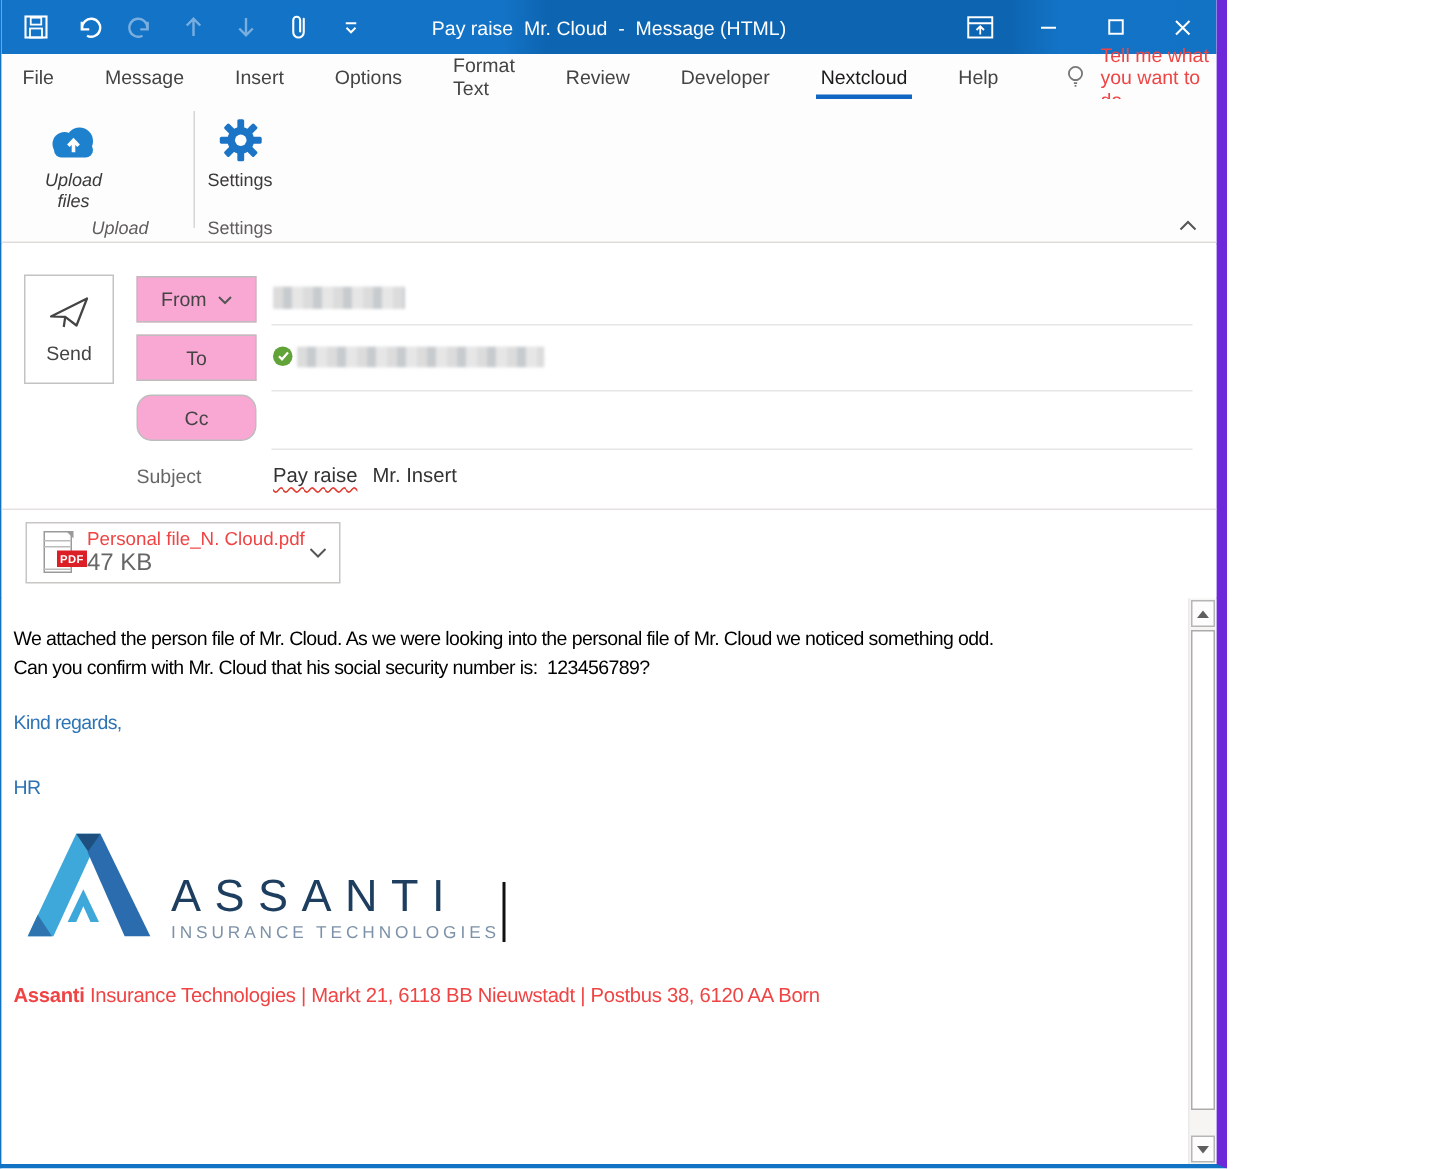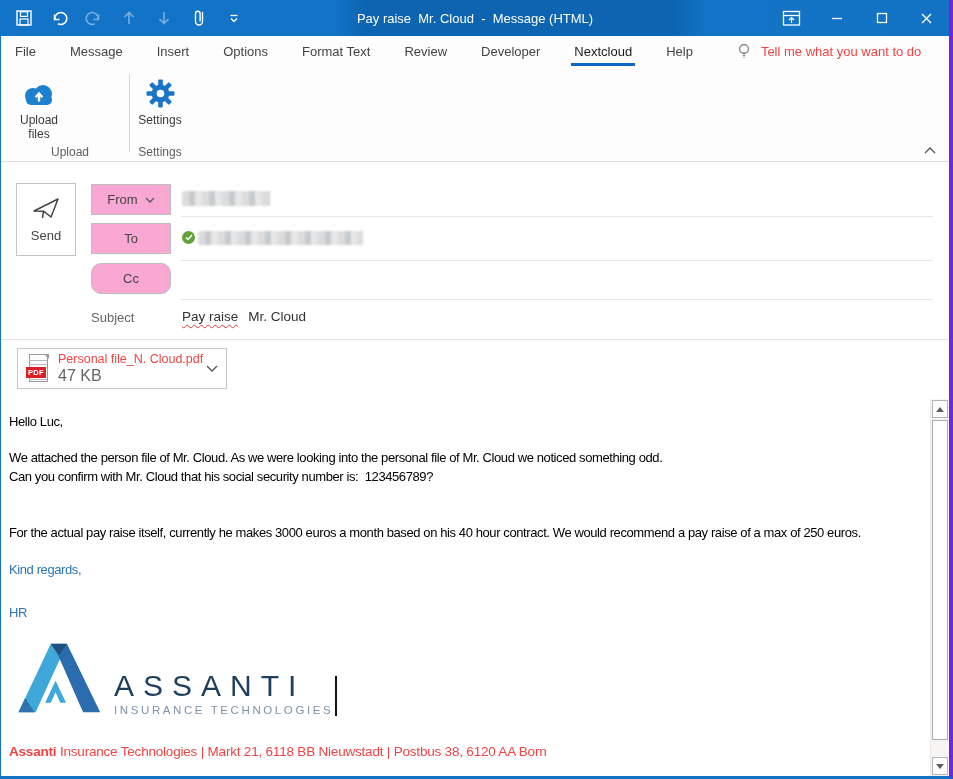--- a/index.html
+++ b/index.html
@@ -1,19 +1,19 @@
 <!DOCTYPE html>
 <html><head>
 <meta charset="utf-8">
 <style>
   * { margin:0; padding:0; box-sizing:border-box; }
   html,body { width:953px; height:779px; font-family:"Liberation Sans", sans-serif; }
   .window {
-    position:relative; width:953px; height:779px; background:#fff; overflow:hidden;
-    border-left:1px solid #1272c4; border-right:4px solid #6d28d9; border-bottom:3px solid #1272c4;
+    position:relative; width:818px; height:779px; background:#fff; overflow:hidden;
+    border-left:1px solid #1272c4; border-right:7px solid #6d28d9; border-bottom:3px solid #1272c4;
   }
   
   .titlebar {
     position:absolute; left:0; top:0; right:0; height:36px;
     background:linear-gradient(90deg,#1373c6 0,#1373c6 335px,#0d64b0 365px,#0d64b0 670px,#1373c6 705px,#1272c4 100%);
     display:flex; align-items:center;
   }
   .qat { display:flex; align-items:center; gap:15px; padding-left:13px; }
   .qat .qbtn { width:20px; height:20px; display:flex; align-items:center; justify-content:center; }
   .title-text {
@@ -73,21 +73,21 @@
     display:flex; align-items:center; padding:0 8px;
   }
   .att-text { margin-left:9px; flex:1; }
   .att-name { font-size:12.5px; color:#ef4444; white-space:nowrap; }
   .att-size { font-size:16px; color:#666; margin-top:1px; }
   
   .pdficon { position:relative; width:23px; height:29px; }
   .pdficon .page { position:absolute; left:3px; top:0; width:19px; height:28px; background:#fff; border:1px solid #9a9a9a; }
   .pdficon .fold { position:absolute; right:0; top:0; width:0; height:0; border-left:5px solid transparent; border-top:5px solid #9a9a9a; }
   .pdficon .tline { position:absolute; left:3px; right:2px; height:1px; background:#bbb; }
-  .pdficon .badge { position:absolute; left:0; bottom:5px; width:20px; height:11px; background:#dc1f26;
+  .pdficon .badge { position:absolute; left:12px; bottom:5px; width:20px; height:11px; background:#dc1f26;
     color:#fff; font-size:7.5px; font-weight:bold; display:flex; align-items:center; justify-content:center; letter-spacing:.3px; }
   
   .mailbody { position:absolute; left:0; top:399px; right:22px; bottom:0; background:#fff; padding:0 0 0 8px; overflow:hidden; }
   .mailbody p { font-size:13px; letter-spacing:-0.4px; line-height:19px; color:#000; white-space:pre-wrap; }
   .p-greeting { margin-top:13px; }
   .p-para1 { margin-top:17px; }
   .p-para2 { margin-top:37px; }
   .p-closing { margin-top:18px; color:#2e74b5 !important; }
   .p-signoff { margin-top:24px; color:#2e74b5 !important; }
   .mailbody .p-closing, .mailbody .p-signoff { color:#2e74b5; }
@@ -217,21 +217,21 @@
         <svg width="16" height="18" viewBox="0 0 16 18">
             <circle cx="8" cy="7" r="4.4" fill="none" stroke="#777" stroke-width="1.2"></circle>
             <path d="M6.6 11.4 h2.8 M6.9 13.4 h2.2 M7.4 15.2 h1.2" stroke="#777" stroke-width="1.1" fill="none"></path>
           </svg>
       </span>
       <span>Tell me what you want to do</span>
     </div>
   </div>
 
   <div class="ribbon">
-    <div class="rgroup" style="left:8px; width:122px;">
+    <div class="rgroup" style="left:18px; width:122px;font-style:italic;">
       <div class="gbuttons">
         <div class="rbtn">
           <div class="ricon">
             <svg width="36" height="27" viewBox="0 0 36 27">
                 <g fill="#1e81ce">
                   <circle cx="12" cy="15" r="8"></circle>
                   <circle cx="22" cy="13" r="9"></circle>
                   <rect x="5" y="14" width="26" height="10" rx="5"></rect>
                 </g>
                 <path d="M18 20.5 v-7.5 M14.6 16.2 L18 12.6 L21.4 16.2" fill="none" stroke="#fdfdfd" stroke-width="2.4"></path>
@@ -305,21 +305,21 @@
     <div class="redact" style="left:197px; top:68px; width:165px; height:14px;"></div>
     <div class="fline" style="top:97px;"></div>
 
     <div class="fieldbtn" style="top:100px;border-radius:10px;">
       <span>Cc</span>
     </div>
     <div class="fline" style="top:136px;"></div>
 
     <div class="subject-label">Subject</div>
     <div class="subject-value">
-      <span class="squiggle">Pay raise</span><span class="subj-rest">Mr. Cloud</span>
+      <span class="squiggle">Pay raise</span><span class="subj-rest">Mr. Insert</span>
     </div>
 
     <div class="att-sep" style="top:176px;"></div>
     <div class="attachment">
       <div class="pdficon">
         <div class="page"></div>
         <div class="fold"></div>
         <div class="tline" style="top:6px;"></div>
         <div class="tline" style="top:10px;"></div>
         <div class="tline" style="top:25px;"></div>
@@ -329,23 +329,21 @@
         <div class="att-name">Personal file_N. Cloud.pdf</div>
         <div class="att-size">47 KB</div>
       </div>
       <svg width="12" height="7" viewBox="0 0 12 7">
           <path d="M1 1 L6 6 L11 1" fill="none" stroke="#555" stroke-width="1.3"></path>
         </svg>
     </div>
   </div>
 
   <div class="mailbody">
-    <p class="p-greeting">Hello Luc,</p>
     <p class="p-para1"><span>We attached the person file of Mr. Cloud. As we were looking into the personal file of Mr. Cloud we noticed something odd.</span><br><span>Can you confirm with Mr. Cloud that his social security number is:  123456789?</span></p>
-    <p class="p-para2">For the actual pay raise itself, currently he makes 3000 euros a month based on his 40 hour contract. We would recommend a pay raise of a max of 250 euros.</p>
     <p class="p-closing">Kind regards,</p>
     <p class="p-signoff">HR</p>
 
     <div class="siglogo">
       <svg width="95" height="82" viewBox="0 0 100 82">
         <polygon points="10,78 44,6 61,6 28,78" fill="#3fa8da"></polygon>
         <polygon points="44,6 61,6 54,21" fill="#1d507e"></polygon>
         <polygon points="52,19 61,6 96,78 78,78" fill="#2a6cae"></polygon>
         <polygon points="10,78 17,63 27,78" fill="#2e74ae"></polygon>
         <polygon points="38,68 49,45 60,68 54,68 49,57 44,68" fill="#3fa8da"></polygon>

